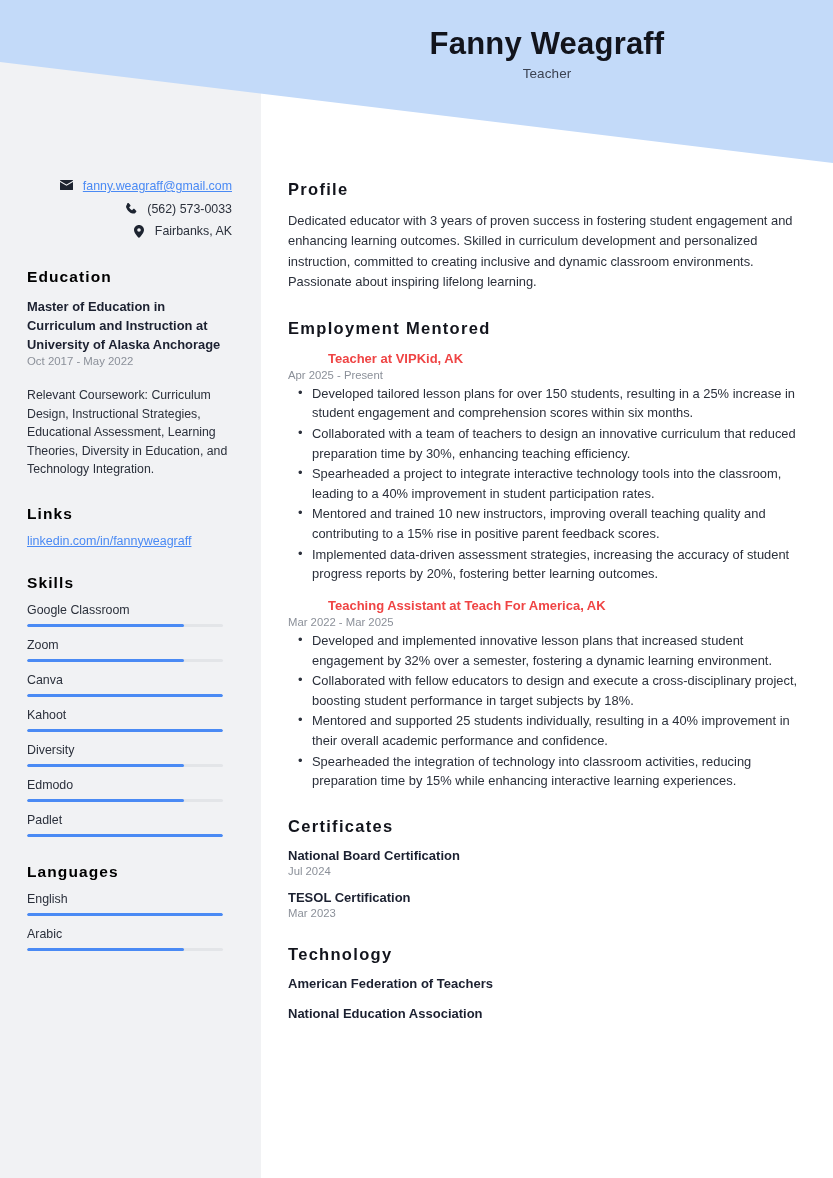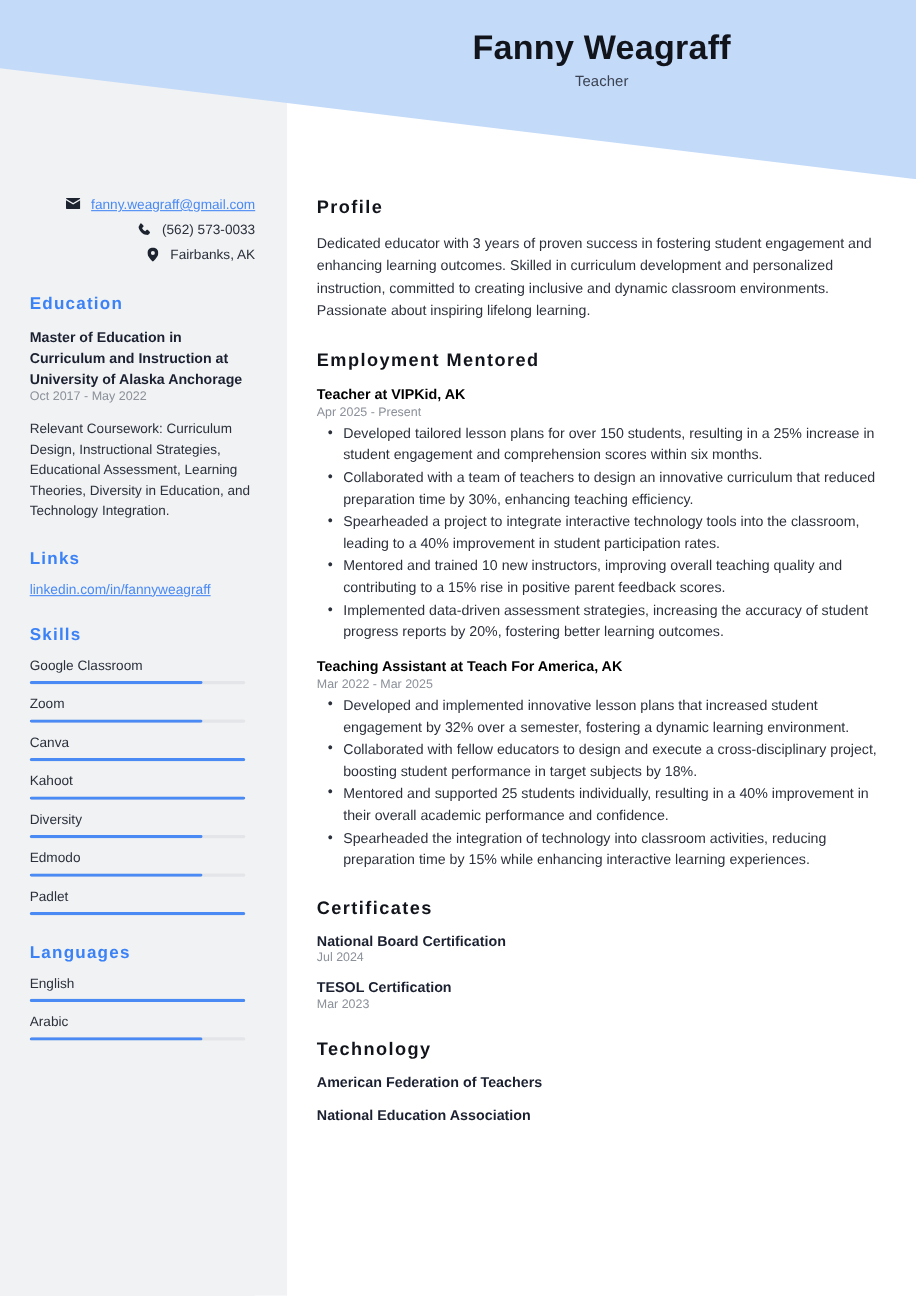--- a/index.html
+++ b/index.html
@@ -105,37 +105,37 @@
   .contact-row .ic svg { display: block; }
   .contact-link {
     color: #4a8af4;
     text-decoration: underline;
     word-break: break-all;
   }
 
   .side-h {
     font-size: 15.5px;
     font-weight: bold;
-    color: #3b82f6;
+    color: #000000;
     letter-spacing: 1.1px;
     margin-bottom: 11px;
   }
   .side-block { margin-bottom: 26px; }
 
   .edu-title {
     font-size: 12.9px;
     font-weight: bold;
     color: #1b2030;
     line-height: 1.48;
   }
   .edu-date {
     font-size: 11.4px;
     color: #8b9099;
     margin-top: 1px;
-    margin-bottom: 14px;
+    margin-bottom: 19px;
   }
   .edu-desc {
     font-size: 12.3px;
     color: #2b303b;
     line-height: 1.5;
   }
 
   .link-line {
     font-size: 12.5px;
     margin-bottom: 3px;
@@ -188,22 +188,23 @@
   .profile-text {
     font-size: 12.9px;
     color: #2b303b;
     line-height: 1.58;
   }
 
   .job { margin-bottom: 13px; }
   .job-title {
     font-size: 13px;
     font-weight: bold;
-    color: #000000;
+    color: #ef4444;
     line-height: 1.4;
+    margin-left: 40px;
   }
   .job-date {
     font-size: 11.3px;
     color: #8b9099;
     margin-top: 1px;
     margin-bottom: 3px;
   }
   .job-bullets {
     list-style: none;
     margin: 0;

